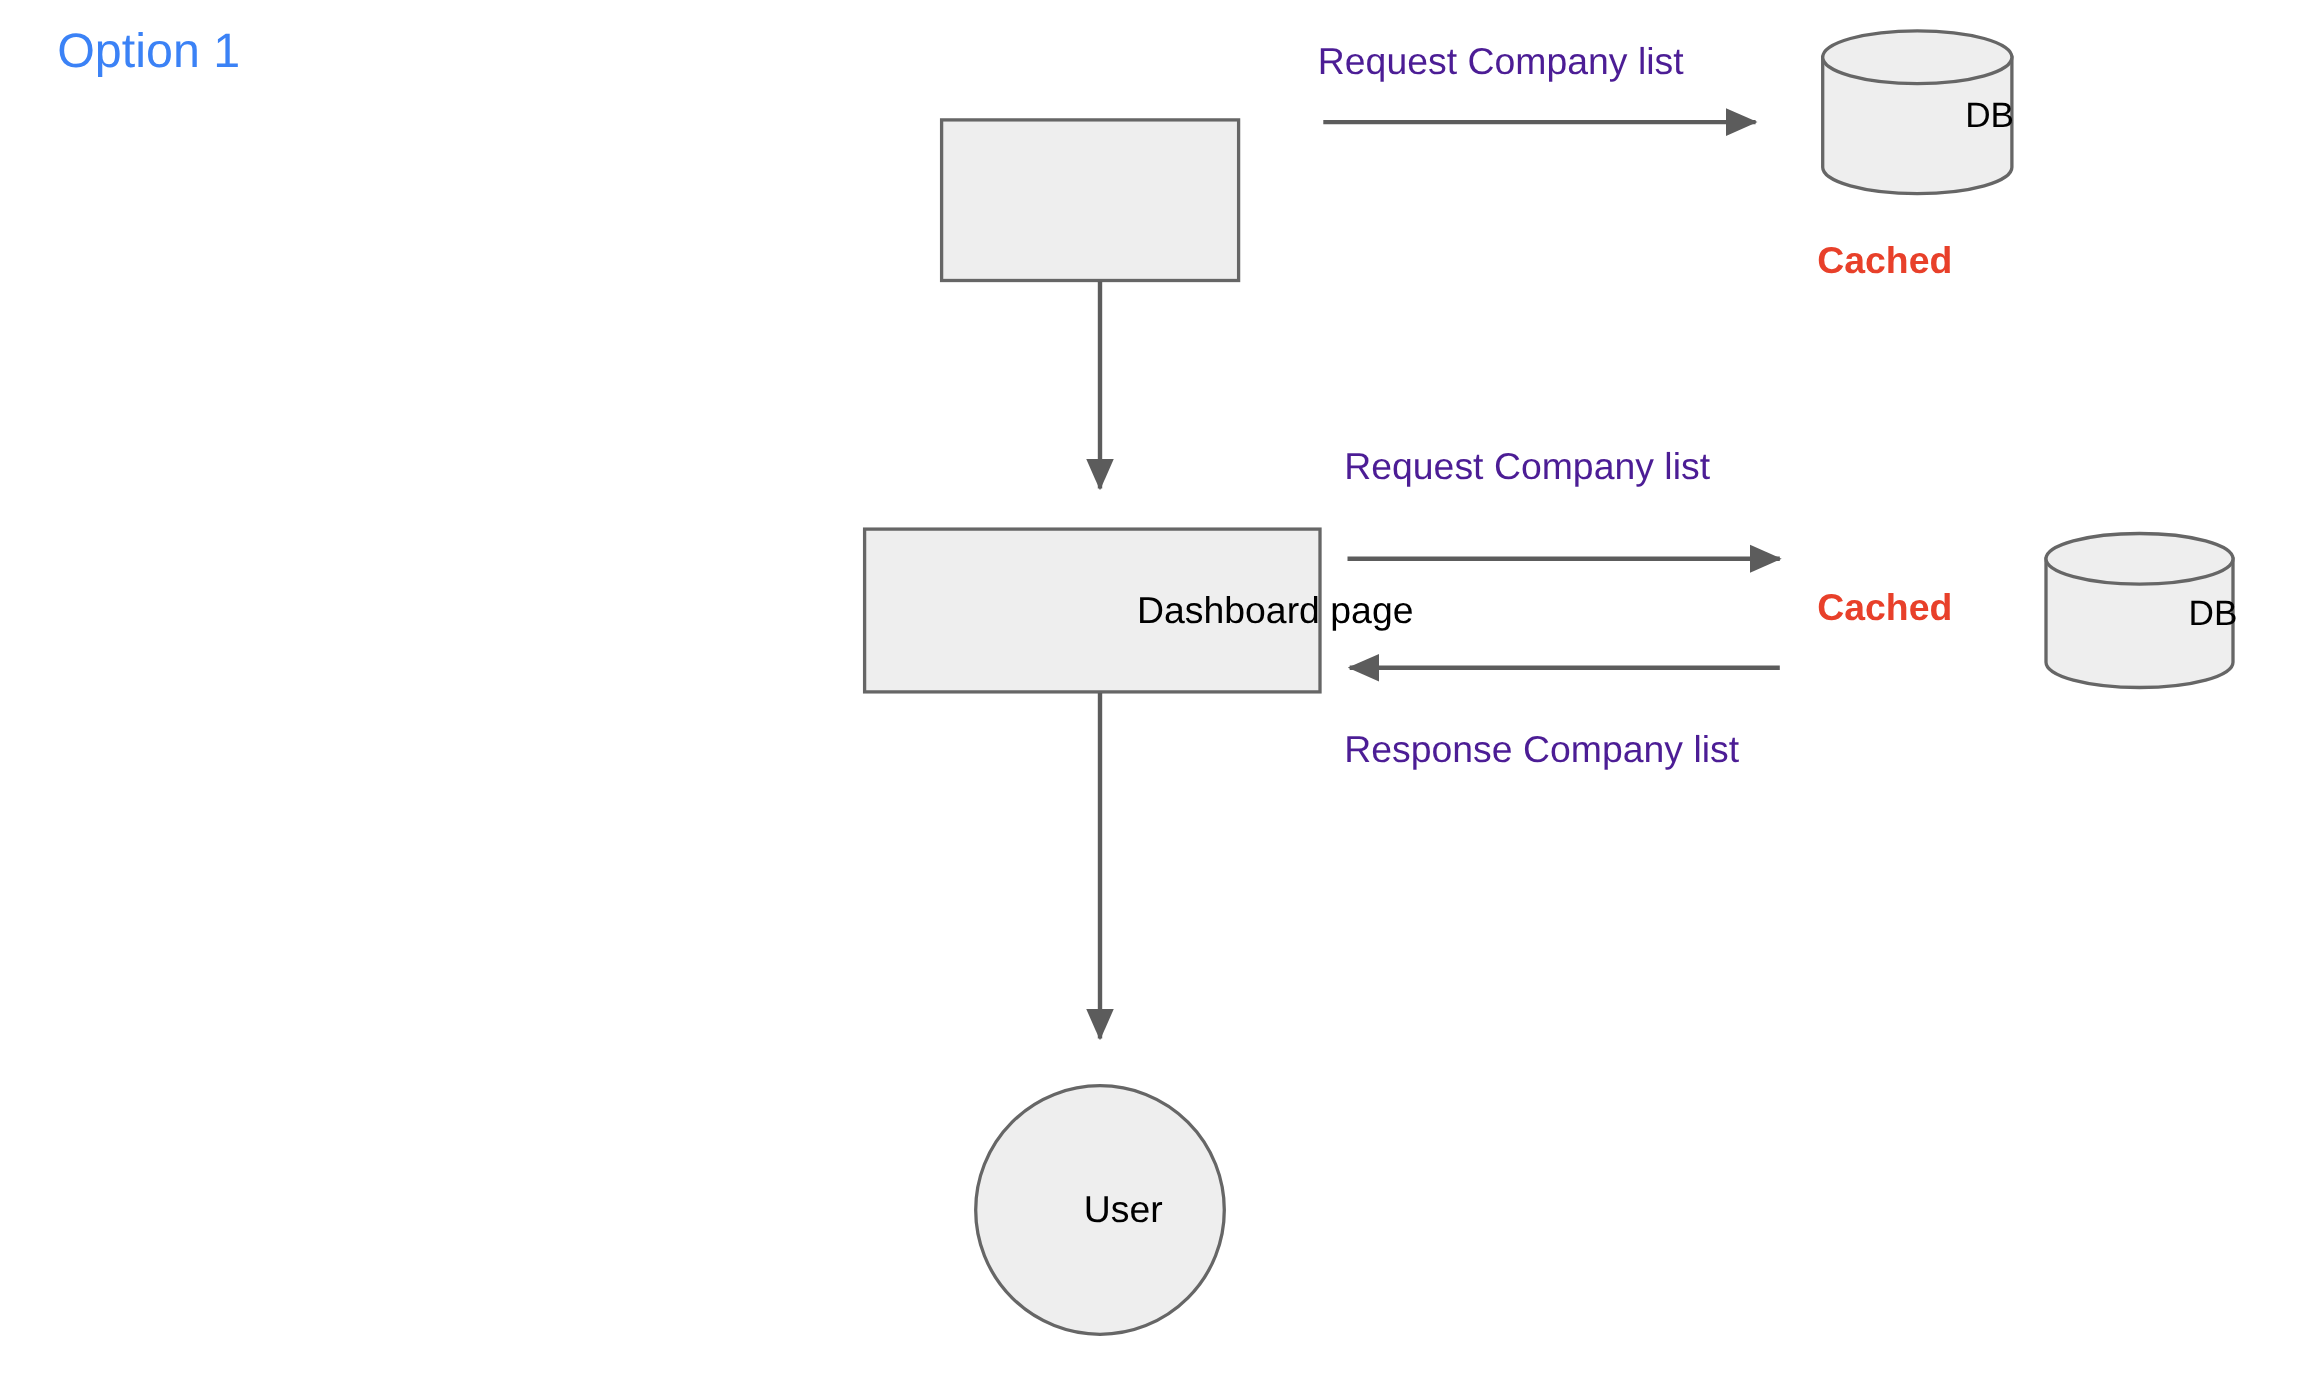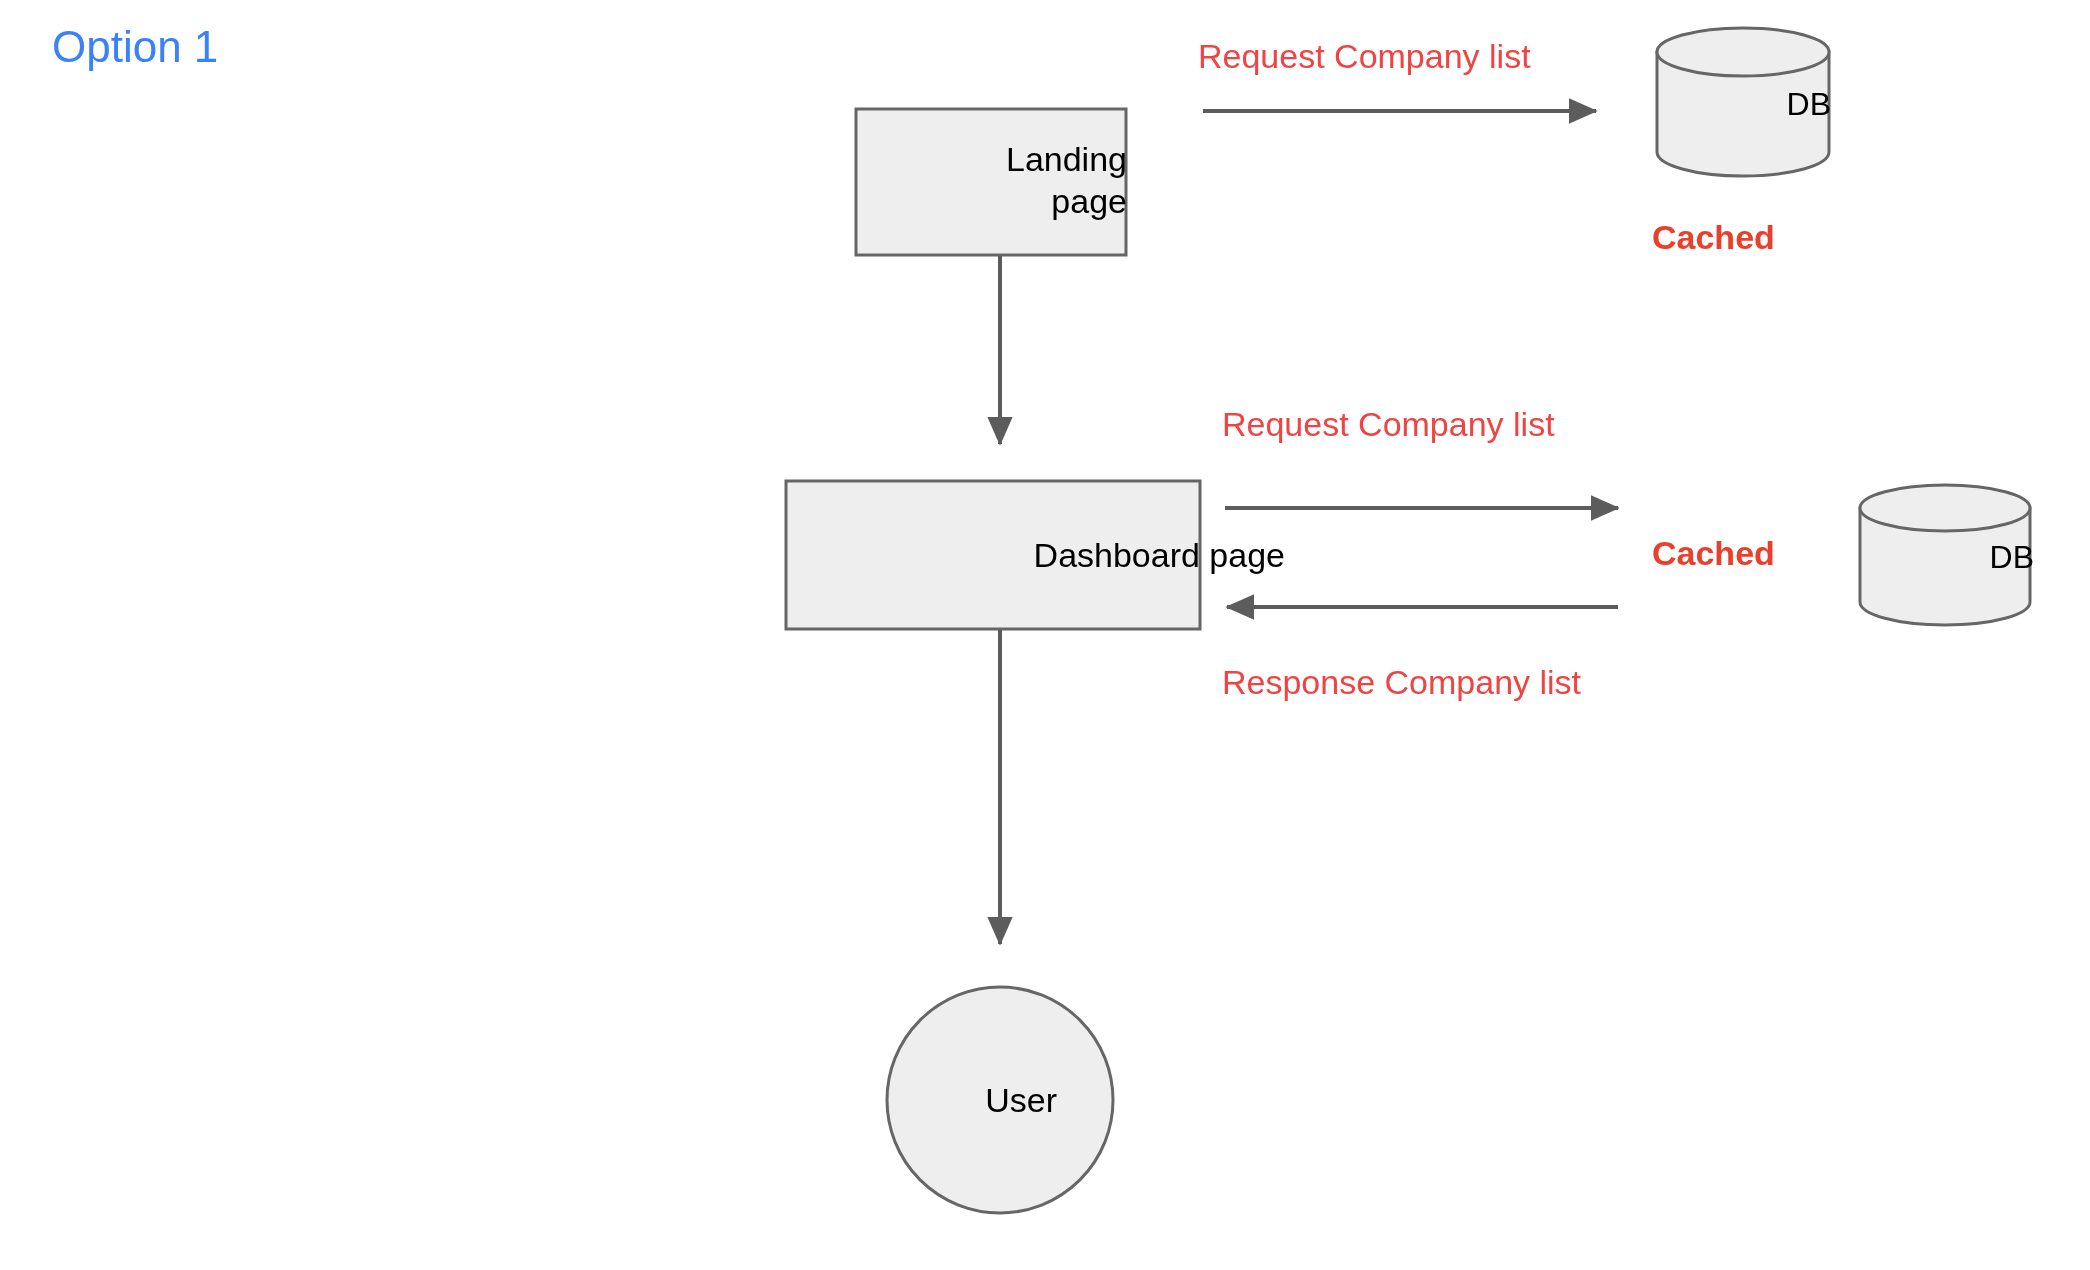--- a/index.html
+++ b/index.html
@@ -34,21 +34,21 @@
     line-height: 42px;
     color: #000000;
     white-space: pre-line;
     pointer-events: none;
   }
   .edge-label {
     position: absolute;
     font-family: "Liberation Sans", sans-serif;
     font-size: 34px;
     line-height: 40px;
-    color: #ef4444;
+    color: #4c1d95;
     white-space: nowrap;
   }
   .cache-label {
     position: absolute;
     font-family: "Liberation Sans", sans-serif;
     font-size: 34px;
     font-weight: bold;
     line-height: 40px;
     white-space: nowrap;
   }
@@ -110,22 +110,20 @@
 
     <line x1="1225" y1="508" x2="1618" y2="508" stroke="#5c5c5c" stroke-width="4" marker-end="url(#arrow-end)"></line>
 
     <line x1="1618" y1="607" x2="1227" y2="607" stroke="#5c5c5c" stroke-width="4" marker-end="url(#arrow-end)"></line>
 
     <line x1="1000" y1="630" x2="1000" y2="944" stroke="#5c5c5c" stroke-width="4" marker-end="url(#arrow-end)"></line>
   </svg>
 
   <div id="page-title">Option 1</div>
 
-  <div class="node-label" id="landing-page-label">Landing
-page</div>
 
   <div class="node-label" id="dashboard-page-label">Dashboard page</div>
 
   <div class="node-label" id="user-label">User</div>
 
   <div class="node-label" id="db-top-label">DB</div>
 
   <div class="node-label" id="db-mid-label">DB</div>
 
   <div class="edge-label" id="label-request-top">Request Company list</div>

